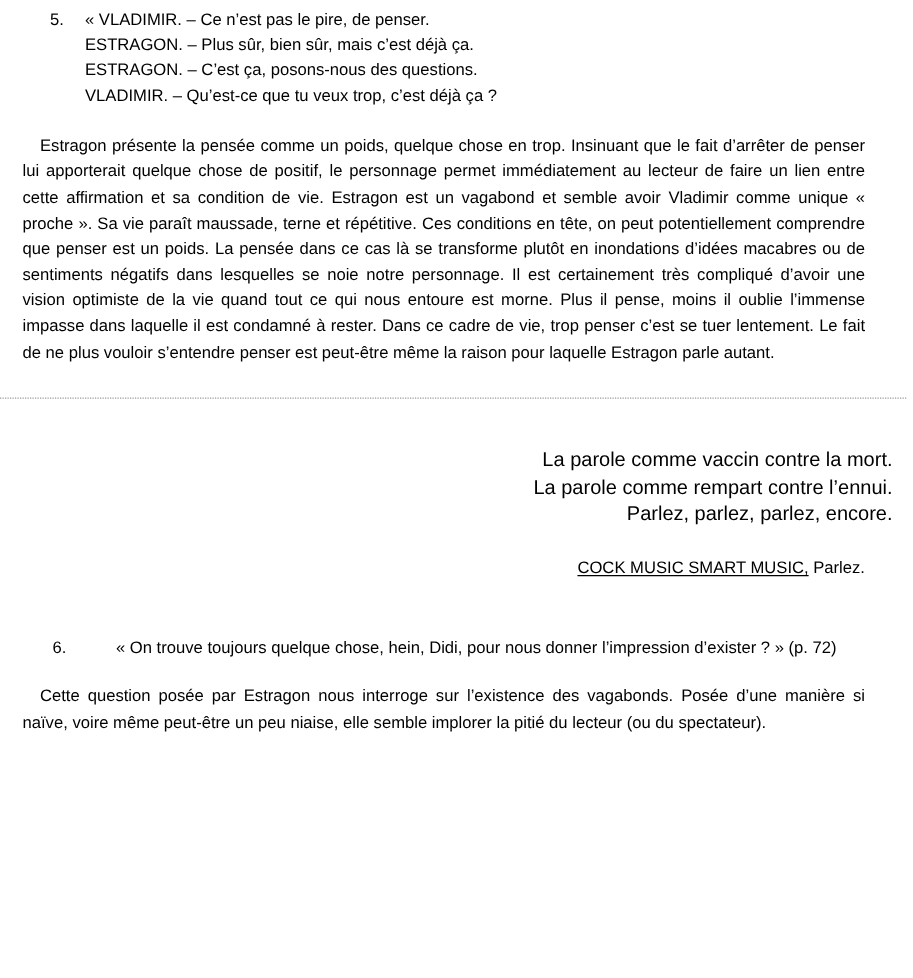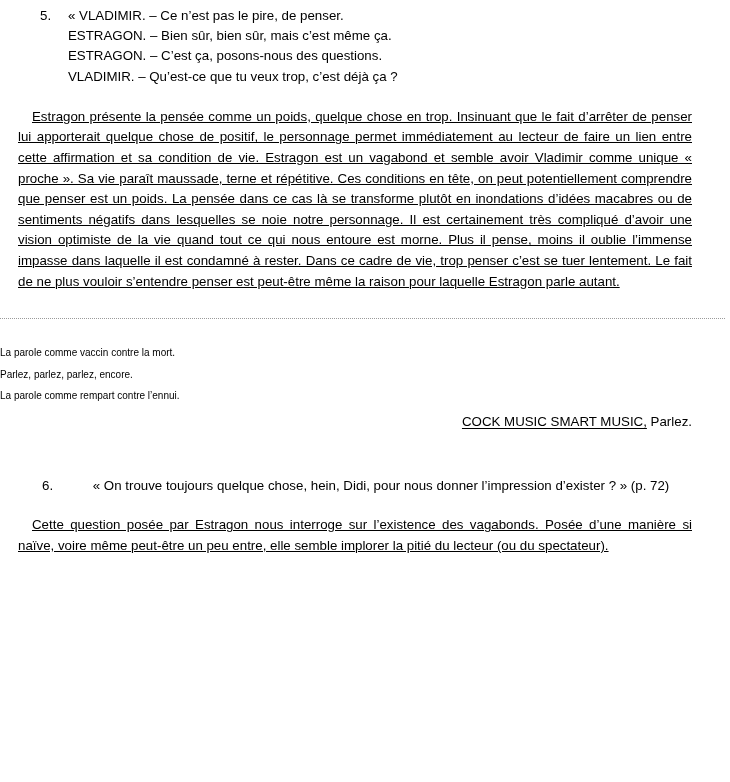--- a/index.html
+++ b/index.html
@@ -54,43 +54,42 @@
 
   
   .para {
     margin: 0;
     padding: 0 38px 0 18px;
     text-align: justify;
     text-justify: inter-word;
     text-indent: 14px;
     line-height: 20.6px;
     font-size: 13.3px;
-    text-decoration: underline;
   }
   #para-estragon { margin-top: 20px; }
   #para-cette { margin-top: 19px; }
 
   
   .separator {
     margin: 0;
     height: 1px;
     border: 0;
     border-top: 1px dotted #9a9a9a;
     width: 725px;
     margin-left: 0;
   }
   #separator-wrap { padding-top: 26px; }
 
   
   .poem {
-    margin: 0;
+    margin: 16px;
     padding-top: 22px;
-    text-align: left;
+    text-align: right;
     line-height: 21.5px;
-    font-size: 10px;
+    font-size: 16px;
   }
   .poem-line { line-height: 21.5px; }
   .attribution {
     text-align: right;
     padding-right: 38px;
     padding-top: 4px;
     line-height: 21.5px;
     font-size: 13.3px;
   }
   .attribution .work {
@@ -104,39 +103,39 @@
 </style>
 </head>
 <body>
 
 <div class="page">
 
   <div class="quote-item" id="quote-5">
     <div class="quote-marker">5.</div>
     <div class="quote-body">
       <div class="quote-line">« VLADIMIR. – Ce n’est pas le pire, de penser.</div>
-      <div class="quote-line">ESTRAGON. – Bien sûr, bien sûr, mais c’est même ça.</div>
+      <div class="quote-line">ESTRAGON. – Plus sûr, bien sûr, mais c’est déjà ça.</div>
       <div class="quote-line">ESTRAGON. – C’est ça, posons-nous des questions.</div>
       <div class="quote-line">VLADIMIR. – Qu’est-ce que tu veux trop, c’est déjà ça ?</div>
     </div>
   </div>
 
   <p class="para" id="para-estragon">Estragon présente la pensée comme un poids, quelque chose en trop. Insinuant que le fait d’arrêter de penser lui apporterait quelque chose de positif, le personnage permet immédiatement au lecteur de faire un lien entre cette affirmation et sa condition de vie. Estragon est un vagabond et semble avoir Vladimir comme unique « proche ». Sa vie paraît maussade, terne et répétitive. Ces conditions en tête, on peut potentiellement comprendre que penser est un poids. La pensée dans ce cas là se transforme plutôt en inondations d’idées macabres ou de sentiments négatifs dans lesquelles se noie notre personnage. Il est certainement très compliqué d’avoir une vision optimiste de la vie quand tout ce qui nous entoure est morne. Plus il pense, moins il oublie l’immense impasse dans laquelle il est condamné à rester. Dans ce cadre de vie, trop penser c’est se tuer lentement. Le fait de ne plus vouloir s’entendre penser est peut-être même la raison pour laquelle Estragon parle autant.</p>
 
   <div id="separator-wrap">
     <hr class="separator">
   </div>
 
   <div class="poem">
     <div class="poem-line">La parole comme vaccin contre la mort.</div>
+    <div class="poem-line">La parole comme rempart contre l’ennui.</div>
     <div class="poem-line">Parlez, parlez, parlez, encore.</div>
-    <div class="poem-line">La parole comme rempart contre l’ennui.</div>
   </div>
   <div class="attribution"><span class="work">COCK MUSIC SMART MUSIC,</span><span> Parlez.</span></div>
 
   <div class="quote-item" id="quote-6">
     <div class="quote-marker">6.</div>
     <div class="quote-body">« On trouve toujours quelque chose, hein, Didi, pour nous donner l’impression d’exister ? » (p. 72)</div>
   </div>
 
-  <p class="para" id="para-cette">Cette question posée par Estragon nous interroge sur l’existence des vagabonds. Posée d’une manière si naïve, voire même peut-être un peu entre, elle semble implorer la pitié du lecteur (ou du spectateur).</p>
+  <p class="para" id="para-cette">Cette question posée par Estragon nous interroge sur l’existence des vagabonds. Posée d’une manière si naïve, voire même peut-être un peu niaise, elle semble implorer la pitié du lecteur (ou du spectateur).</p>
 
 </div>
 
 </body></html>

